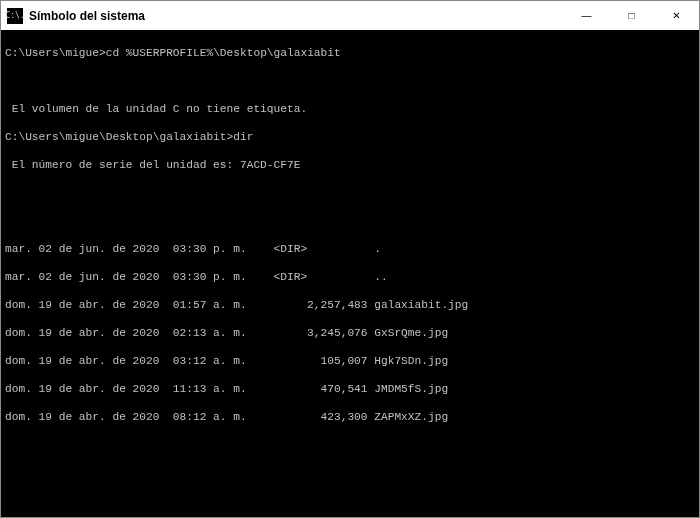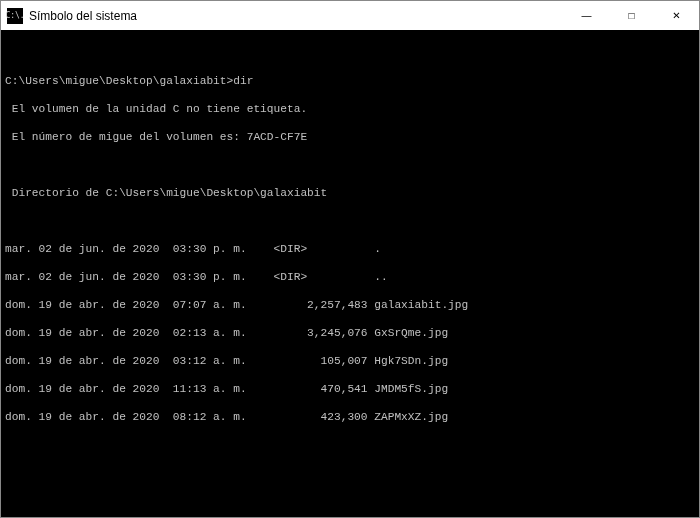--- a/index.html
+++ b/index.html
@@ -32,21 +32,21 @@
     width: 16px; height: 16px;
     margin: 0 6px;
     background: #000;
     display: flex;
     align-items: center;
     justify-content: center;
     color: #ccc;
     font-size: 8px;
     font-family: Consolas, monospace;
   }
-  .titlebar .title { flex: 0 0 auto; }
+  .titlebar .title { flex: 0 0 auto; font-weight: bold; }
   .titlebar .spacer { flex: 1; }
   .titlebar .btn {
     width: 45px; height: 29px;
     display: flex;
     align-items: center;
     justify-content: center;
     font-size: 10px;
     color: #000;
   }
   .terminal {
@@ -68,30 +68,30 @@
   <div class="titlebar">
     <div class="app-icon">C:\.</div>
     <div class="title">Símbolo del sistema</div>
     <div class="spacer"></div>
     <div class="btn">—</div>
     <div class="btn">□</div>
     <div class="btn close">✕</div>
   </div>
 
   <div class="terminal">
+<span class="ln"><span>C:\Users\migue</span><span>&gt;</span><span>cd %USERPROFILE%\Desktop\galaxiabit</span></span>
 <span class="ln"> </span>
+<span class="ln"> El volumen de la unidad C no tiene etiqueta.</span>
 <span class="ln"><span>C:\Users\migue\Desktop\galaxiabit</span><span>&gt;</span><span>dir</span></span>
-<span class="ln"> El volumen de la unidad C no tiene etiqueta.</span>
-<span class="ln"> El número de migue del volumen es: 7ACD-CF7E</span>
+<span class="ln"> El número de serie del unidad es: 7ACD-CF7E</span>
 <span class="ln"> </span>
-<span class="ln"> Directorio de C:\Users\migue\Desktop\galaxiabit</span>
 <span class="ln"> </span>
 <span class="ln">mar. 02 de jun. de 2020  03:30 p. m.    &lt;DIR&gt;          .</span>
 <span class="ln">mar. 02 de jun. de 2020  03:30 p. m.    &lt;DIR&gt;          ..</span>
-<span class="ln">dom. 19 de abr. de 2020  07:07 a. m.         2,257,483 galaxiabit.jpg</span>
+<span class="ln">dom. 19 de abr. de 2020  01:57 a. m.         2,257,483 galaxiabit.jpg</span>
 <span class="ln">dom. 19 de abr. de 2020  02:13 a. m.         3,245,076 GxSrQme.jpg</span>
 <span class="ln">dom. 19 de abr. de 2020  03:12 a. m.           105,007 Hgk7SDn.jpg</span>
 <span class="ln">dom. 19 de abr. de 2020  11:13 a. m.           470,541 JMDM5fS.jpg</span>
 <span class="ln">dom. 19 de abr. de 2020  08:12 a. m.           423,300 ZAPMxXZ.jpg</span>
 
 
 
 
 
 

